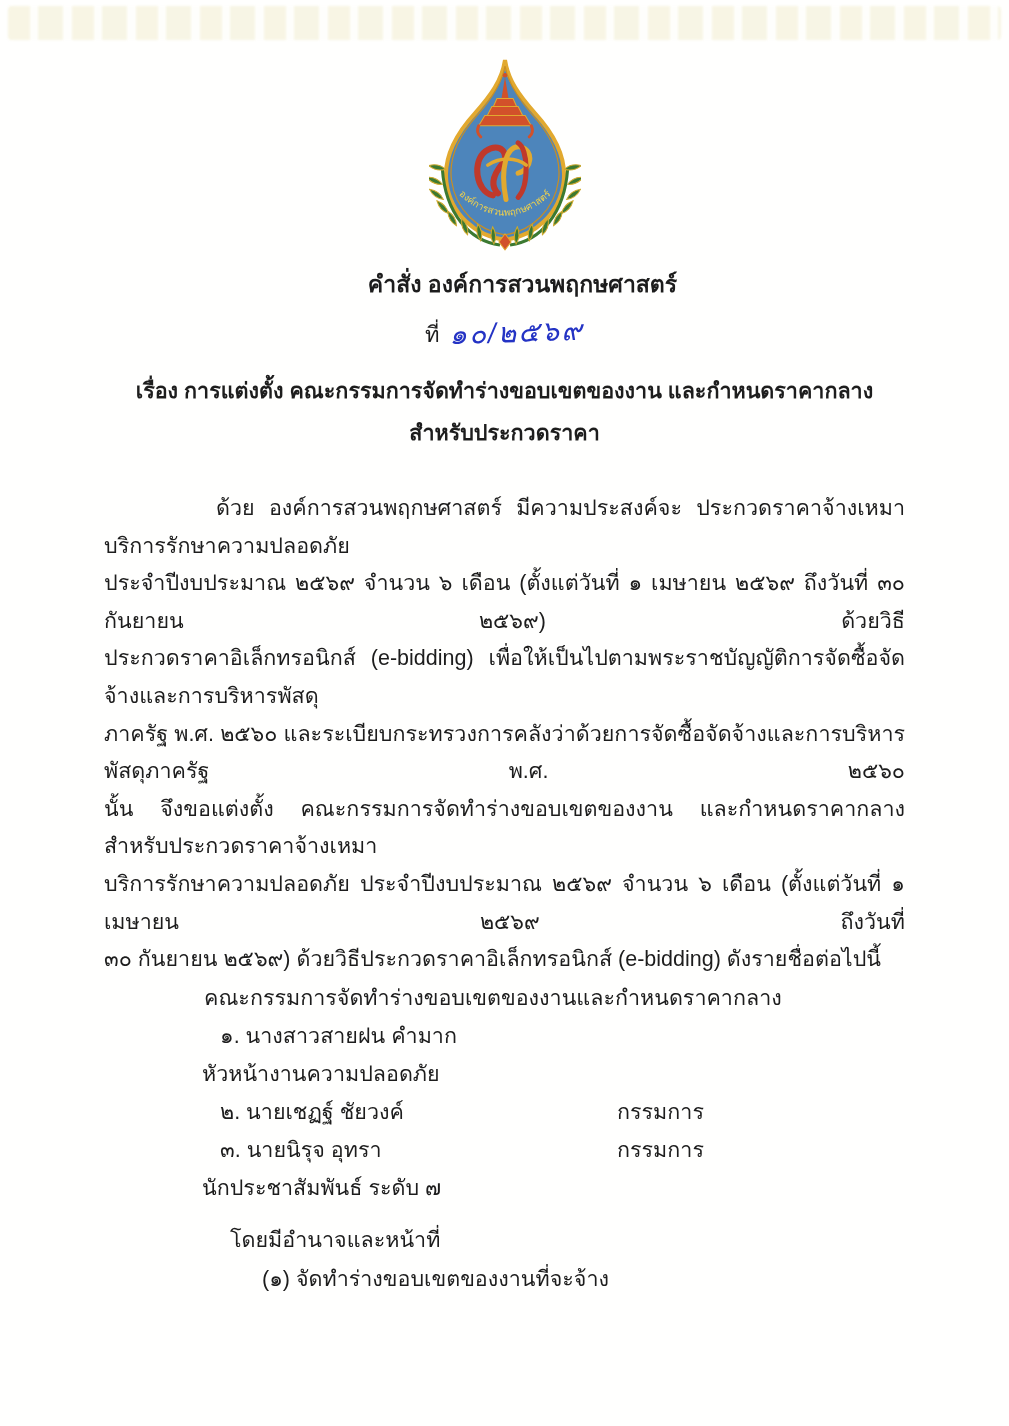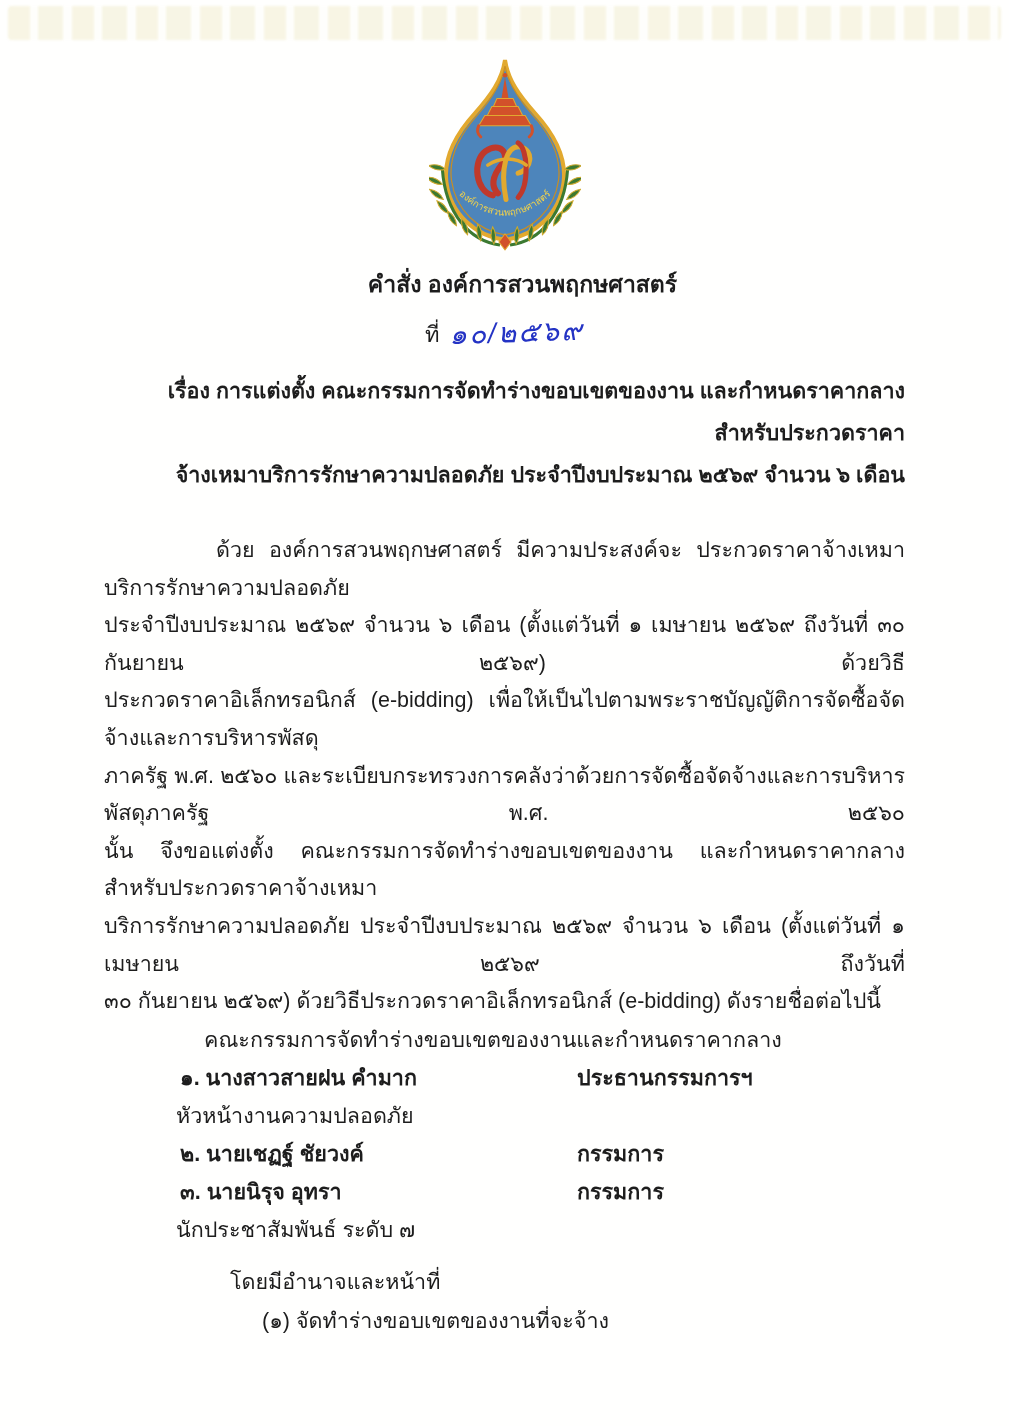--- a/index.html
+++ b/index.html
@@ -28,30 +28,30 @@
 
   .logo-wrap { width:152px; margin:56px auto 0 auto; }
 
   .doc-title { text-align:center; font-size:23px; font-weight:600; margin-top:10px;margin-left:36px; }
   .doc-number { text-align:center; font-size:22px; margin-top:8px; }
   .hand {
     color:#2433c4; font-style:italic; display:inline-block;
   }
   .hand-number { font-size:28px; transform:rotate(-2deg); margin-left:10px; letter-spacing:2px; }
 
-  .subject { margin-top:16px; font-size:21.5px; line-height:42px; text-align:right; font-weight:600; }
+  .subject { margin-top:16px; font-size:21.5px; line-height:42px; text-align:center; font-weight:600; }
 
   .body-par { margin-top:36px; font-size:21.5px; line-height:37.6px; }
   .jline { text-align:justify; text-align-last:justify; }
   .first-line { text-indent:112px; }
 
   .committee-heading { margin-left:100px; font-size:21.5px; line-height:38px; }
-  .mem-row { position:relative; margin-left:76px; font-size:21.5px; line-height:38px;font-weight:bold; }
+  .mem-row { position:relative; margin-left:116px; font-size:21.5px; line-height:38px; }
   .mem-role { position:absolute; left:397px; top:0; }
-  .mem-title { margin-left:72px; font-size:21.5px; line-height:38px; }
+  .mem-title { margin-left:98px; font-size:21.5px; line-height:38px; }
 
   .duties-heading { margin-left:126px; font-size:21.5px; line-height:39px; margin-top:14px; }
   .duty-item { margin-left:0; text-indent:158px; font-size:21.5px; line-height:39px; }
 </style>
 </head>
 <body>
 
 <div class="page">
 
   <div class="artifact-band"></div>
@@ -115,38 +115,36 @@
 
   <div class="doc-title">คำสั่ง องค์การสวนพฤกษศาสตร์</div>
 
   <div class="doc-number">
     <span>ที่</span><span class="hand hand-number">๑๐/๒๕๖๙</span>
   </div>
 
   <div class="content">
     <div class="subject">
       <div>เรื่อง การแต่งตั้ง คณะกรรมการจัดทำร่างขอบเขตของงาน และกำหนดราคากลาง สำหรับประกวดราคา</div>
-      <div>จ้างเหมาบริการรักษาความปลอดภัย ประจำปีงบประมาณ ๒๕๖๙ จำนวน ๖ เดือน</div>
     </div>
 
     <div class="body-par">
       <div class="jline first-line">ด้วย องค์การสวนพฤกษศาสตร์ มีความประสงค์จะ ประกวดราคาจ้างเหมาบริการรักษาความปลอดภัย</div>
       <div class="jline">ประจำปีงบประมาณ ๒๕๖๙ จำนวน ๖ เดือน (ตั้งแต่วันที่ ๑ เมษายน ๒๕๖๙ ถึงวันที่ ๓๐ กันยายน ๒๕๖๙) ด้วยวิธี</div>
       <div class="jline">ประกวดราคาอิเล็กทรอนิกส์ (e-bidding)  เพื่อให้เป็นไปตามพระราชบัญญัติการจัดซื้อจัดจ้างและการบริหารพัสดุ</div>
       <div class="jline">ภาครัฐ พ.ศ. ๒๕๖๐ และระเบียบกระทรวงการคลังว่าด้วยการจัดซื้อจัดจ้างและการบริหารพัสดุภาครัฐ พ.ศ. ๒๕๖๐</div>
       <div class="jline">นั้น จึงขอแต่งตั้ง คณะกรรมการจัดทำร่างขอบเขตของงาน และกำหนดราคากลาง สำหรับประกวดราคาจ้างเหมา</div>
       <div class="jline">บริการรักษาความปลอดภัย ประจำปีงบประมาณ ๒๕๖๙ จำนวน ๖ เดือน (ตั้งแต่วันที่ ๑ เมษายน ๒๕๖๙ ถึงวันที่</div>
       <div>๓๐ กันยายน ๒๕๖๙) ด้วยวิธีประกวดราคาอิเล็กทรอนิกส์ (e-bidding) ดังรายชื่อต่อไปนี้</div>
     </div>
 
     <div class="committee-heading">คณะกรรมการจัดทำร่างขอบเขตของงานและกำหนดราคากลาง</div>
 
     <div class="mem-row">
       <span>๑. นางสาวสายฝน คำมาก</span>
-      <span class="mem-role">ประธานกรรมการฯ</span>
     </div>
     <div class="mem-title">หัวหน้างานความปลอดภัย</div>
 
     <div class="mem-row">
       <span>๒. นายเชฏฐ์ ชัยวงค์</span>
       <span class="mem-role">กรรมการ</span>
     </div>
 
     <div class="mem-row">
       <span>๓. นายนิรุจ อุทรา</span>

